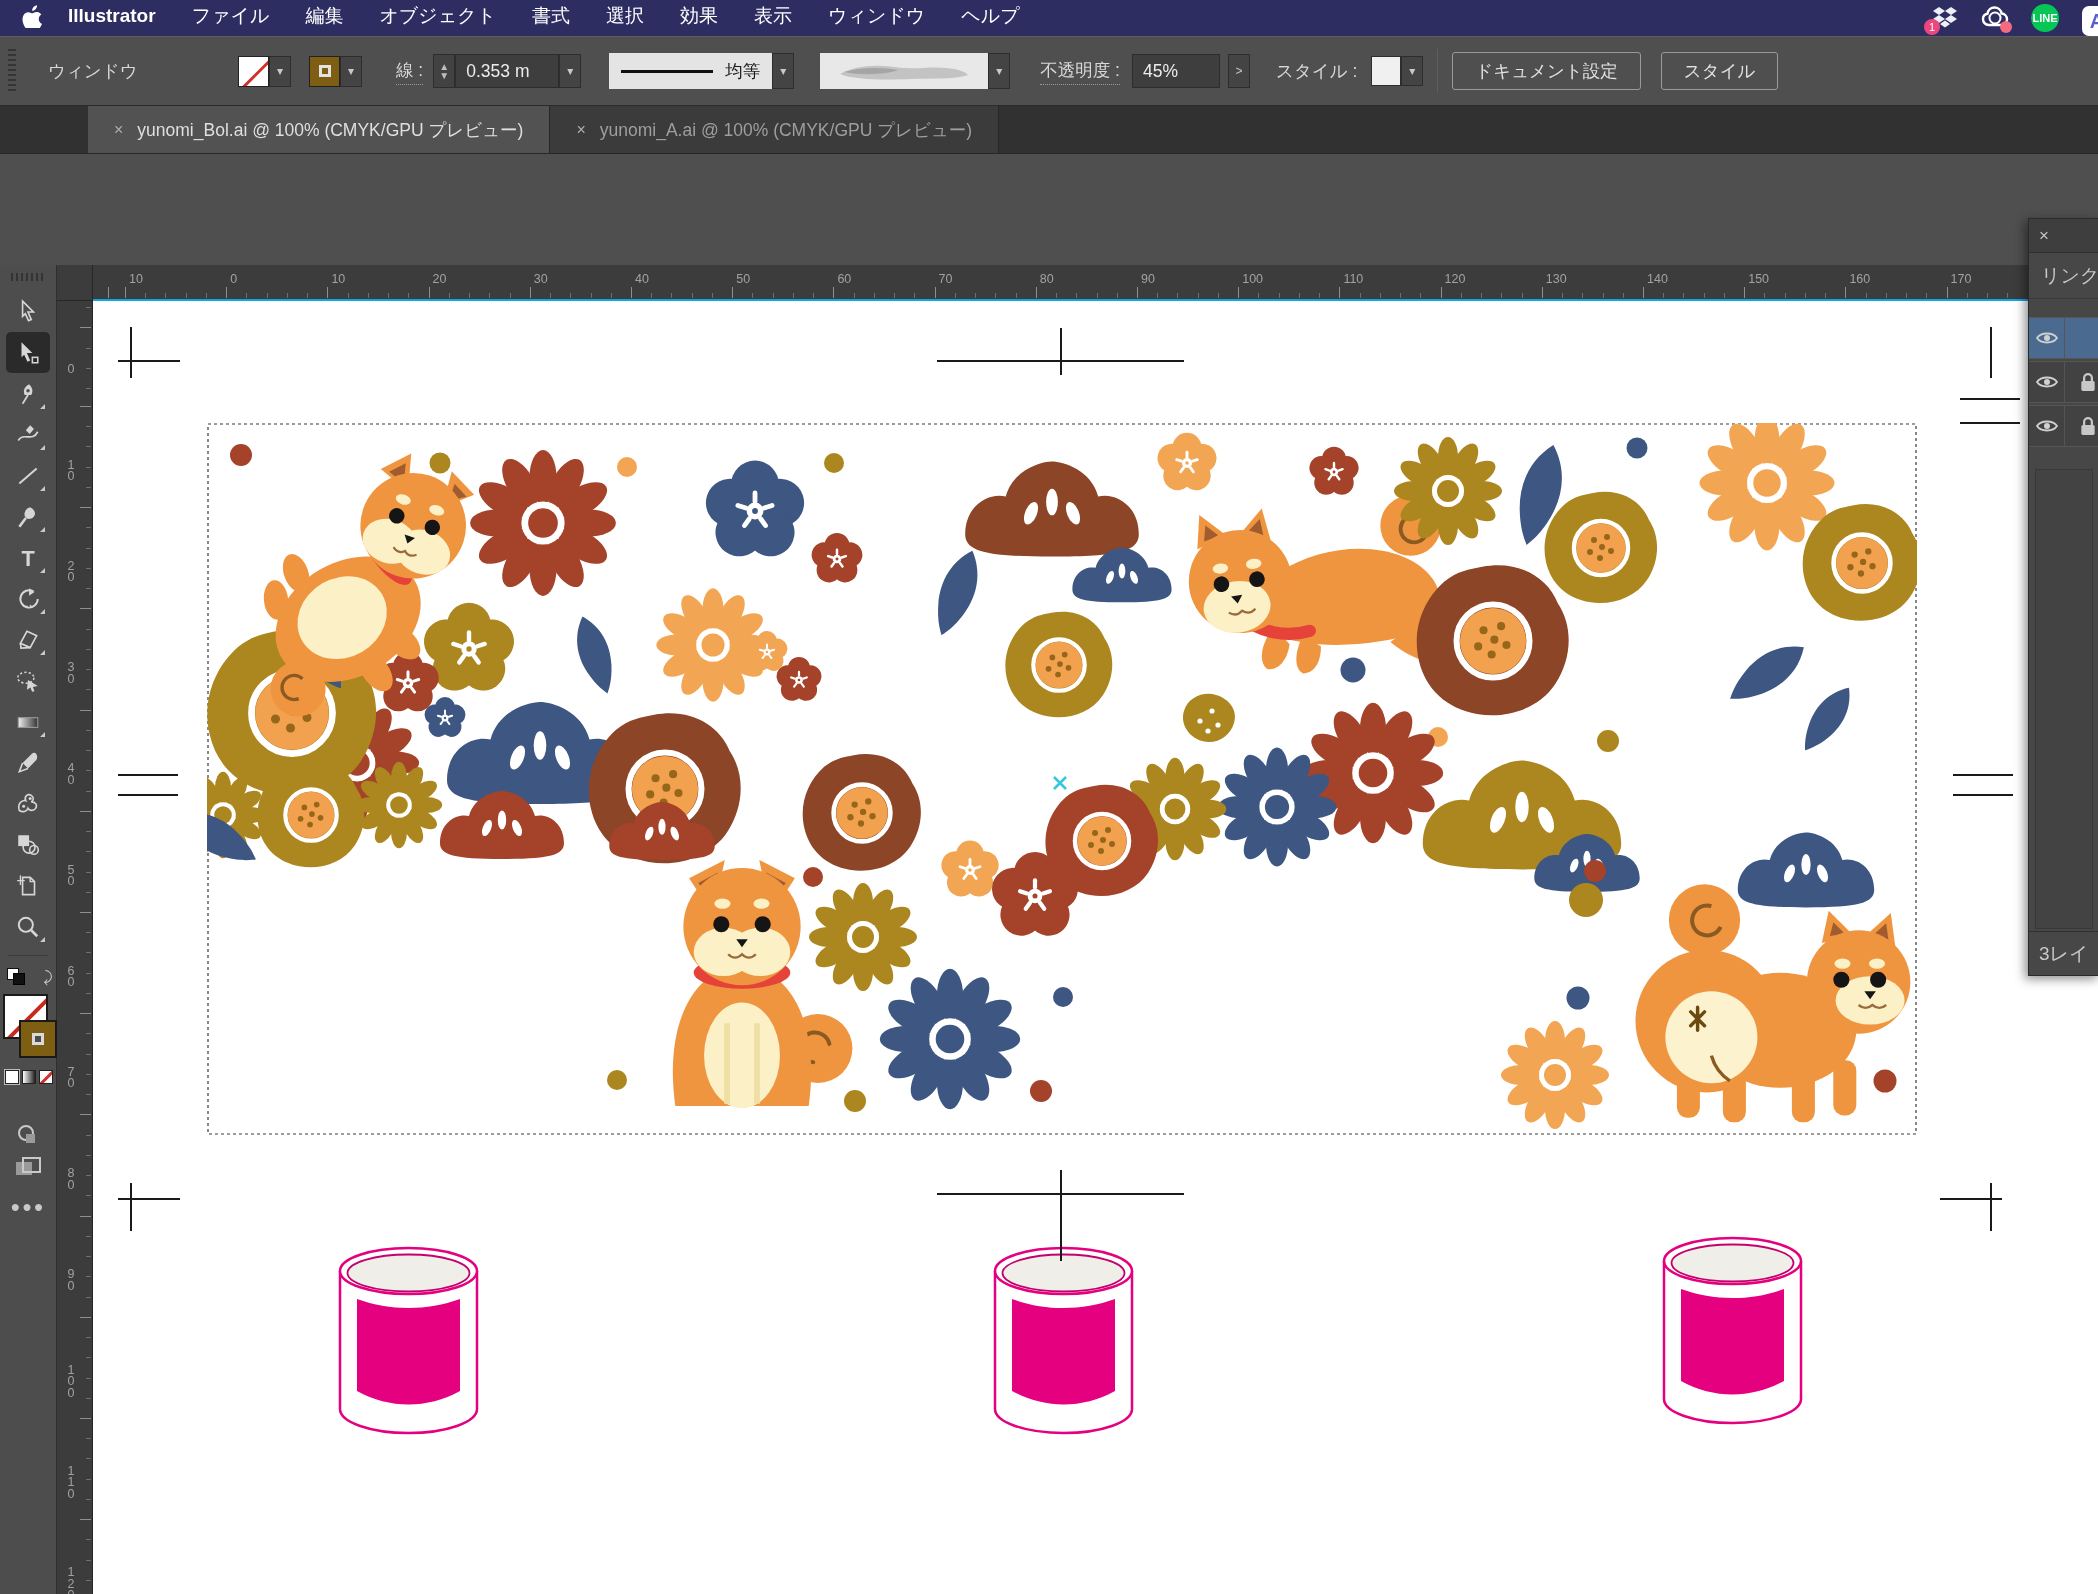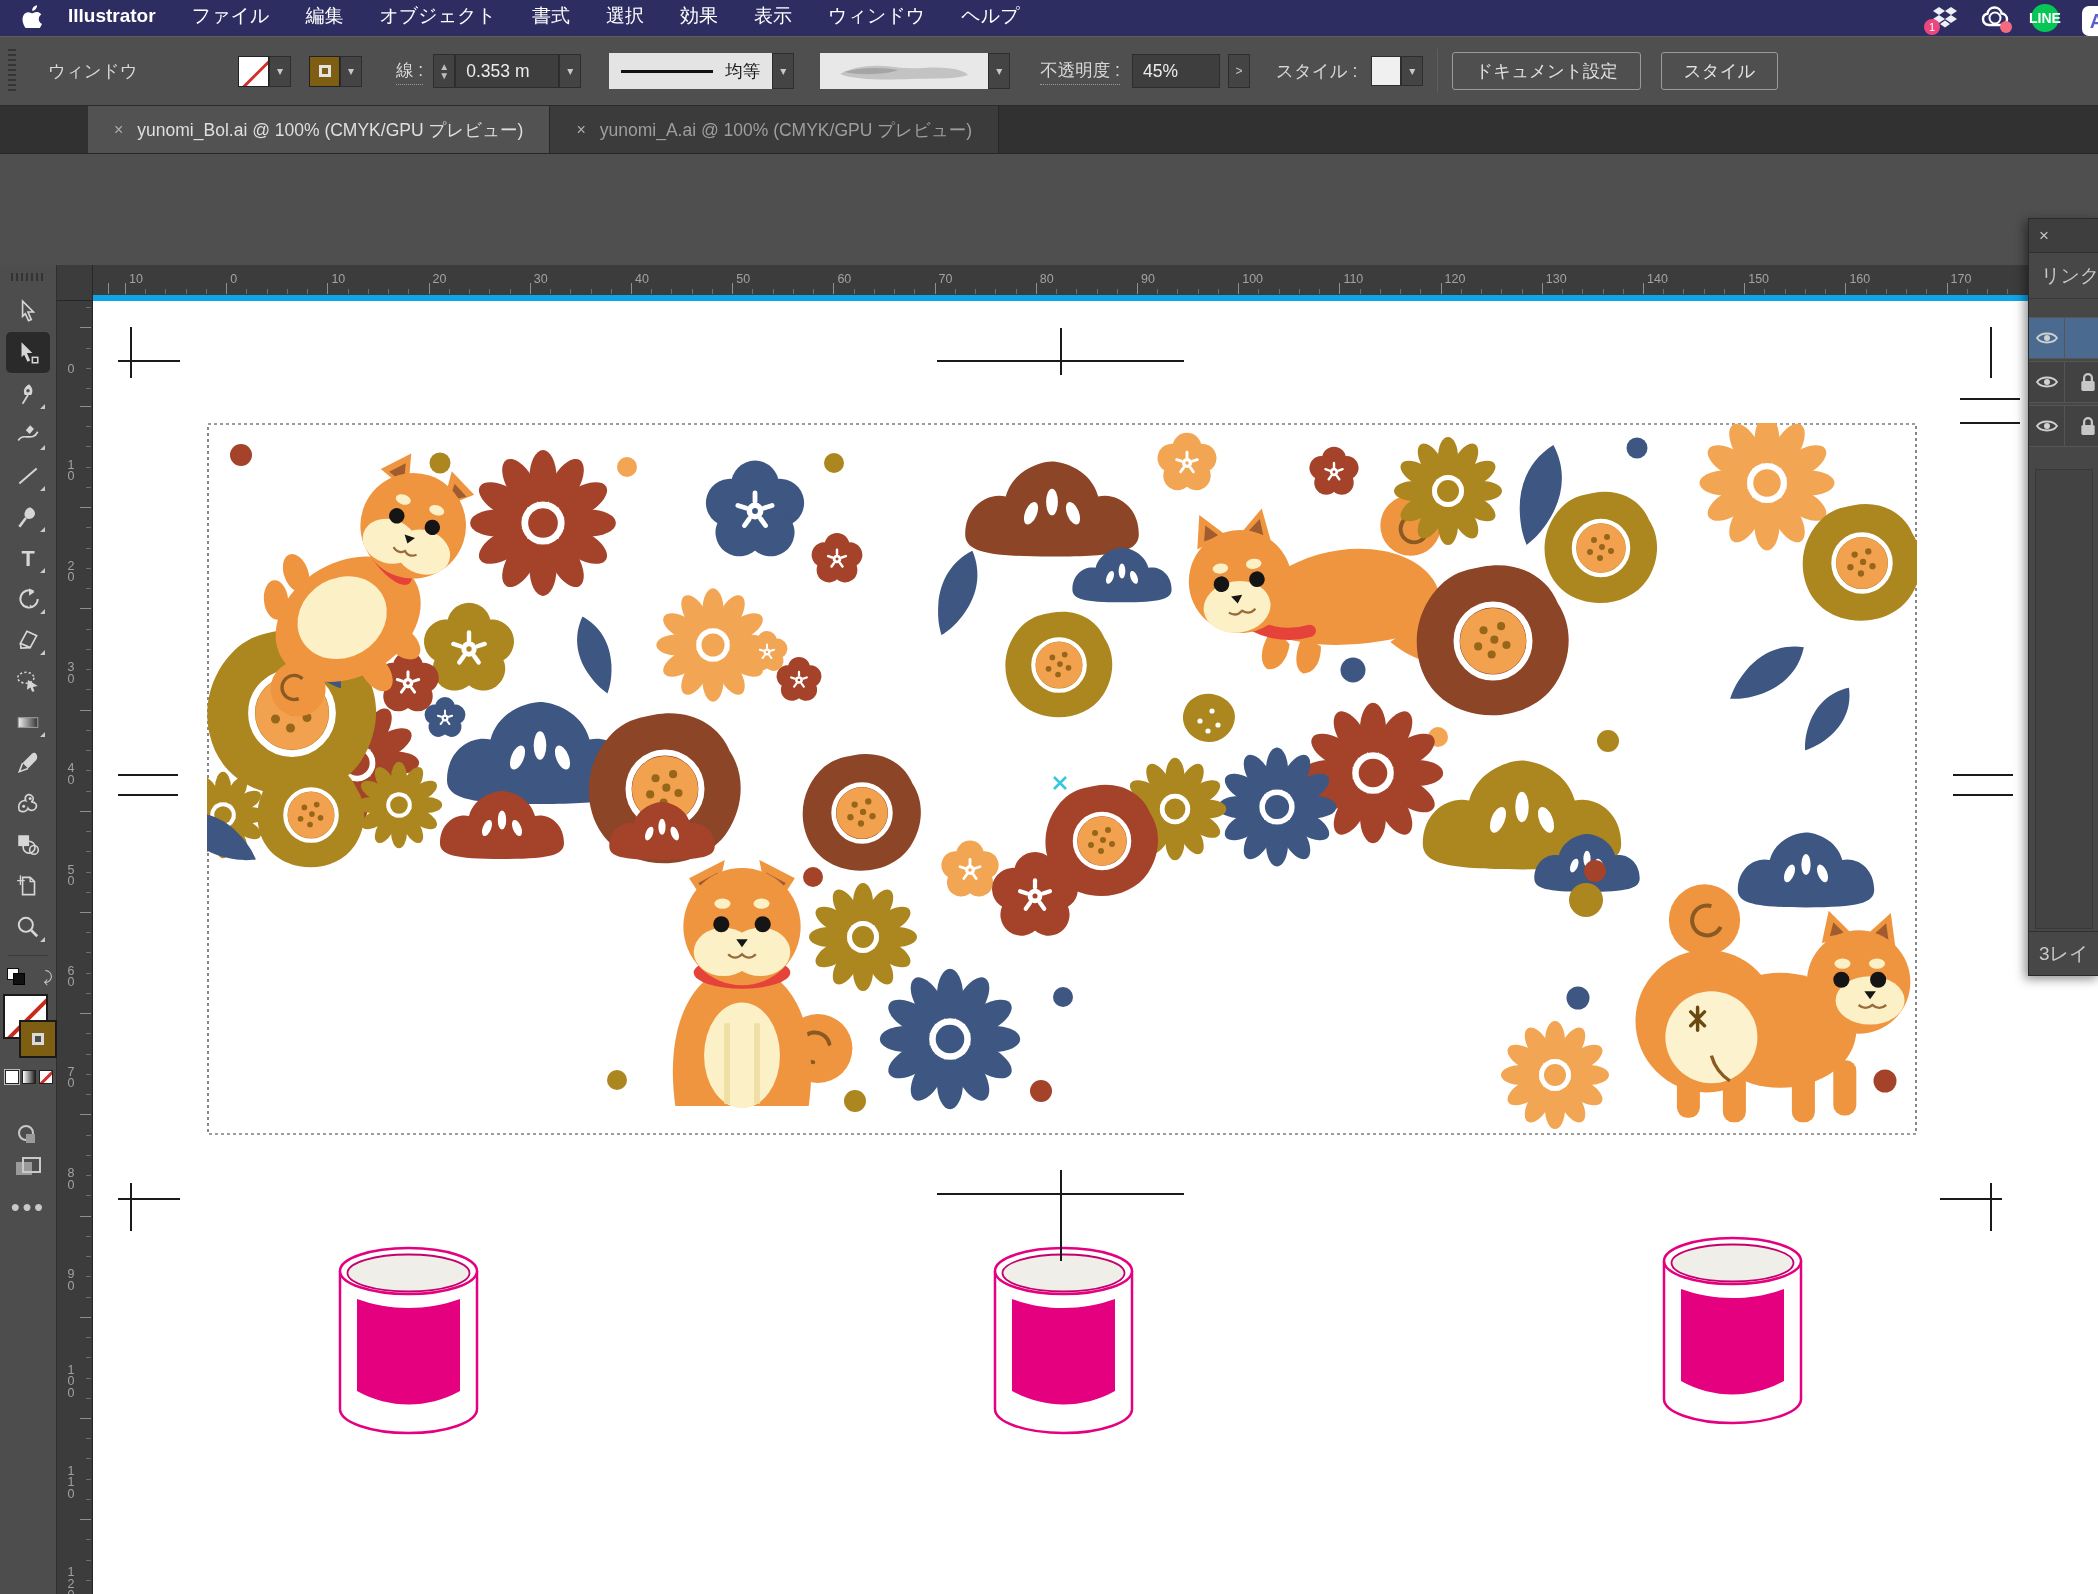--- a/index.html
+++ b/index.html
@@ -11,21 +11,21 @@
              display:flex; align-items:center; color:#fff; font-size:19px; }
   .menubar .apple { margin:0 26px 0 22px; display:flex; }
   .menubar .appname { font-weight:bold; margin-right:36px; }
   .menu-items { display:flex; gap:36px; }
   .menu-items span { cursor:default; }
   .menu-status { position:absolute; right:0; top:0; height:36px; display:flex; align-items:center; gap:20px; }
   .st-ic { position:relative; width:30px; height:30px; display:flex; align-items:center; justify-content:center; }
   .badge { position:absolute; left:-6px; bottom:-2px; width:16px; height:16px; background:#E9477E; color:#fff;
            border-radius:50%; font-size:11px; display:flex; align-items:center; justify-content:center; }
   .cc-dot { position:absolute; right:-2px; bottom:0; width:12px; height:12px; border-radius:50%; background:#F46A81; }
-  .line-ic { width:28px; height:28px; border-radius:50%; background:#06C755; color:#fff; font-size:14px; font-weight:bold;
+  .line-ic { width:28px; height:28px; border-radius:50%; background:#06C755; color:#fff; font-size:11px; font-weight:bold;
              display:flex; align-items:center; justify-content:center; }
   .appa { position:absolute; right:-14px; top:3px; width:30px; height:30px; background:#fff; border-radius:7px;
           color:#5B5FC7; font-weight:bold; font-size:20px; display:flex; align-items:center; justify-content:center; }
 
   
   .window { position:absolute; left:0; top:36px; right:0; bottom:0; background:#4F4F4F; border-radius:10px 10px 0 0; }
   .titlebar { height:74px; background:#454545; border-radius:10px 10px 0 0; position:relative;
               display:flex; align-items:center; }
   .traffic { display:flex; gap:17px; margin-left:16px; }
   .traffic i { width:17px; height:17px; border-radius:50%; display:block; }
@@ -92,21 +92,21 @@
   .minis i { width:14px; height:14px; border:1px solid #222; display:block; position:relative; overflow:hidden; }
   .mini-color { background:#fff; outline:1px solid #bbb; }
   .mini-grad { background:linear-gradient(to right,#fff,#222); }
   .mini-none { background:#fff; }
   .mini-none::after { content:""; position:absolute; left:-3px; top:5px; width:20px; height:2.5px; background:#D03028; transform:rotate(-45deg); }
   .mode-ic { margin-top:6px; color:#C9C9C9; }
   .dots { color:#C9C9C9; font-size:16px; letter-spacing:2px; margin-top:14px; }
 
   
   .canvas-wrap { flex:1; position:relative; background:#fff; overflow:hidden; }
-  .hruler { position:absolute; left:0; top:0; right:0; height:36px; background:#3C3C3C; border-bottom:6px solid #0ea5e9; z-index:10; }
+  .hruler { position:absolute; left:0; top:0; right:0; height:36px; background:#3C3C3C; border-bottom:2px solid #0ea5e9; z-index:10; }
   .hruler .minor,.hruler .major { position:absolute; left:0; right:0; }
   .hruler .minor { bottom:1px; height:5px; background:repeating-linear-gradient(to right,#6E6E6E 0 1px,transparent 1px 20.24px); background-position-x:68px; }
   .hruler .major { bottom:1px; height:11px; background:repeating-linear-gradient(to right,#8F8F8F 0 1px,transparent 1px 101.2px); background-position-x:68px; }
   .hlab { position:absolute; top:7px; font-size:12.5px; color:#A2A2A2; }
   .vruler { position:absolute; left:0; top:36px; bottom:0; width:36px; background:#3C3C3C; border-right:1px solid #262626; z-index:10; }
   .vruler .minor,.vruler .major { position:absolute; top:0; bottom:0; }
   .vruler .minor { right:1px; width:5px; background:repeating-linear-gradient(to bottom,#6E6E6E 0 1px,transparent 1px 20.24px); background-position-y:105px; }
   .vruler .major { right:1px; width:11px; background:repeating-linear-gradient(to bottom,#8F8F8F 0 1px,transparent 1px 101.2px); background-position-y:105px; }
   .vlab { position:absolute; left:7px; font-size:12.5px; color:#A2A2A2; line-height:11.5px; white-space:pre-line; text-align:center; width:14px; }
   .rcorner { position:absolute; left:0; top:0; width:36px; height:36px; background:#3C3C3C; border-right:1px solid #262626; border-bottom:1px solid #262626; z-index:11; }

